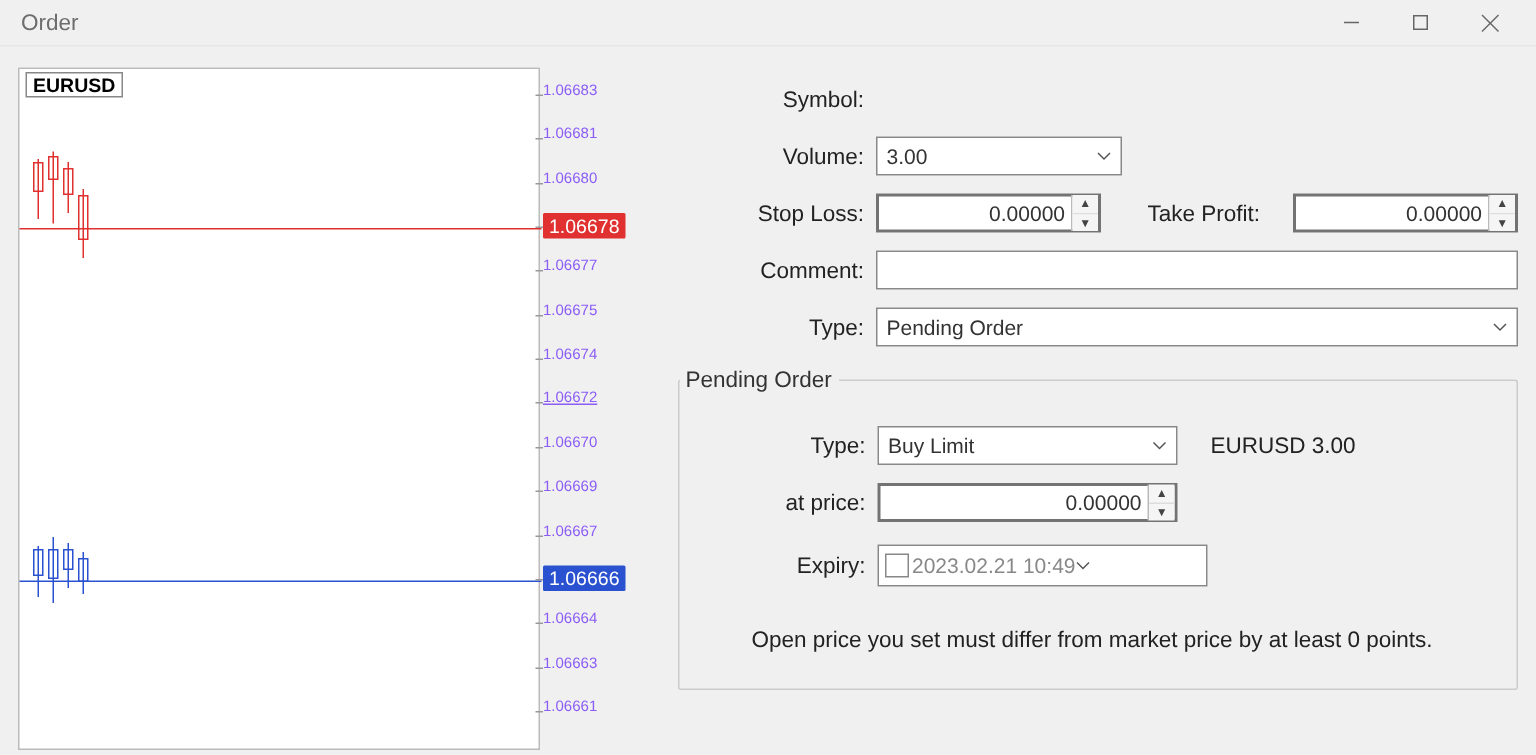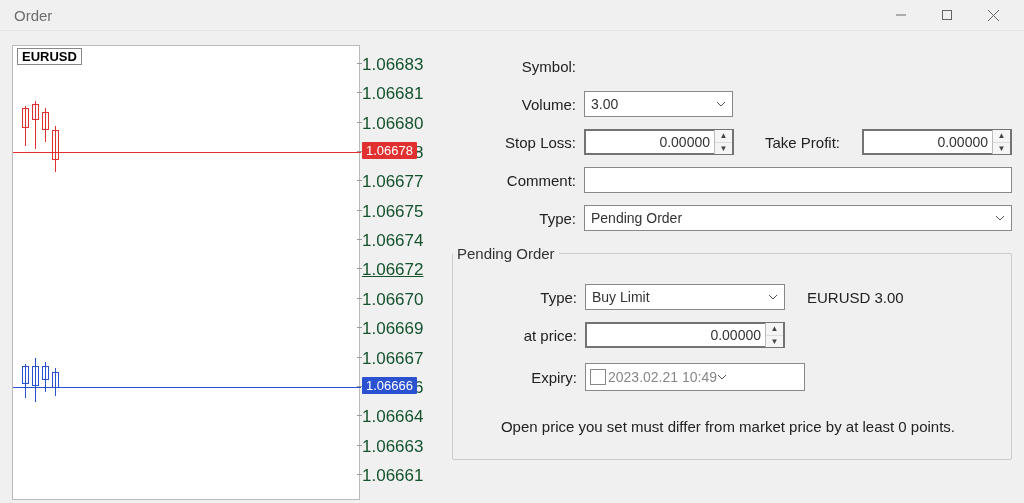--- a/index.html
+++ b/index.html
@@ -9,21 +9,21 @@
   .titlebar-title { color: #6d6d6d; font-size: 15px; flex: 0 0 auto; }
   .titlebar-spacer { flex: 1; }
   .winbtn { width: 46px; height: 30px; display:flex; align-items:center; justify-content:center; color:#666; }
   .winbtn svg { stroke:#666; }
   .body { flex: 1; display: flex; padding: 14px 12px 8px 12px; gap: 20px; }
   
   .chart-panel { width: 420px; height: 455px; position: relative; }
   .chart-box { position:absolute; left:0; top:0; width:348px; height:455px; border:1px solid #bbb; background:#fff; }
   .chart-instrument { position:absolute; left:4px; top:2px; font-size:13px; font-weight:600; color:#000; border:1px solid #888; background:#fff; padding:0 4px; }
   .price-scale { position:absolute; left:350px; top:0; width:70px; height:455px; }
-  .tick { position:absolute; left:0; font-size:17px; color:#14532d; }
+  .tick { position:absolute; left:0; font-size:10px; color:#8b5cf6; }
   .tick-mark { position:absolute; left:-5px; width:5px; height:1px; background:#999; top:8px;}
   .tick-highlight { color:#fff; padding:1px 4px; border-radius:1px; font-size:13px; left:0;}
   .hline { position:absolute; left:0; height:1px; width:348px; }
   .candle-red { position:absolute; border:1px solid #e03030; width:7px; }
   .wick-red { position:absolute; width:1px; background:#e03030; }
   .candle-blue { position:absolute; border:1px solid #2a52d0; width:7px; }
   .wick-blue { position:absolute; width:1px; background:#2a52d0; }
   
   .form-panel { flex:1; display:flex; flex-direction:column; padding-top:4px; }
   .row { display:flex; align-items:center; height:34px; margin-bottom:4px; }
@@ -121,21 +121,21 @@
     </div>
 
     <div class="form-panel">
       <div class="row">
         <div class="lbl">Symbol:</div>
       </div>
 
       <div class="row">
         <div class="lbl">Volume:</div>
         <div class="field">
-          <div class="combo" style="width:149px">
+          <div class="combo" style="width:164px">
             <span>3.00</span>
             <span class="caret">
                 <svg width="10" height="6">
                   <polyline points="1,1 5,5 9,1" fill="none" stroke="#555" stroke-width="1"></polyline>
                 </svg>
               </span>
           </div>
         </div>
       </div>
 

